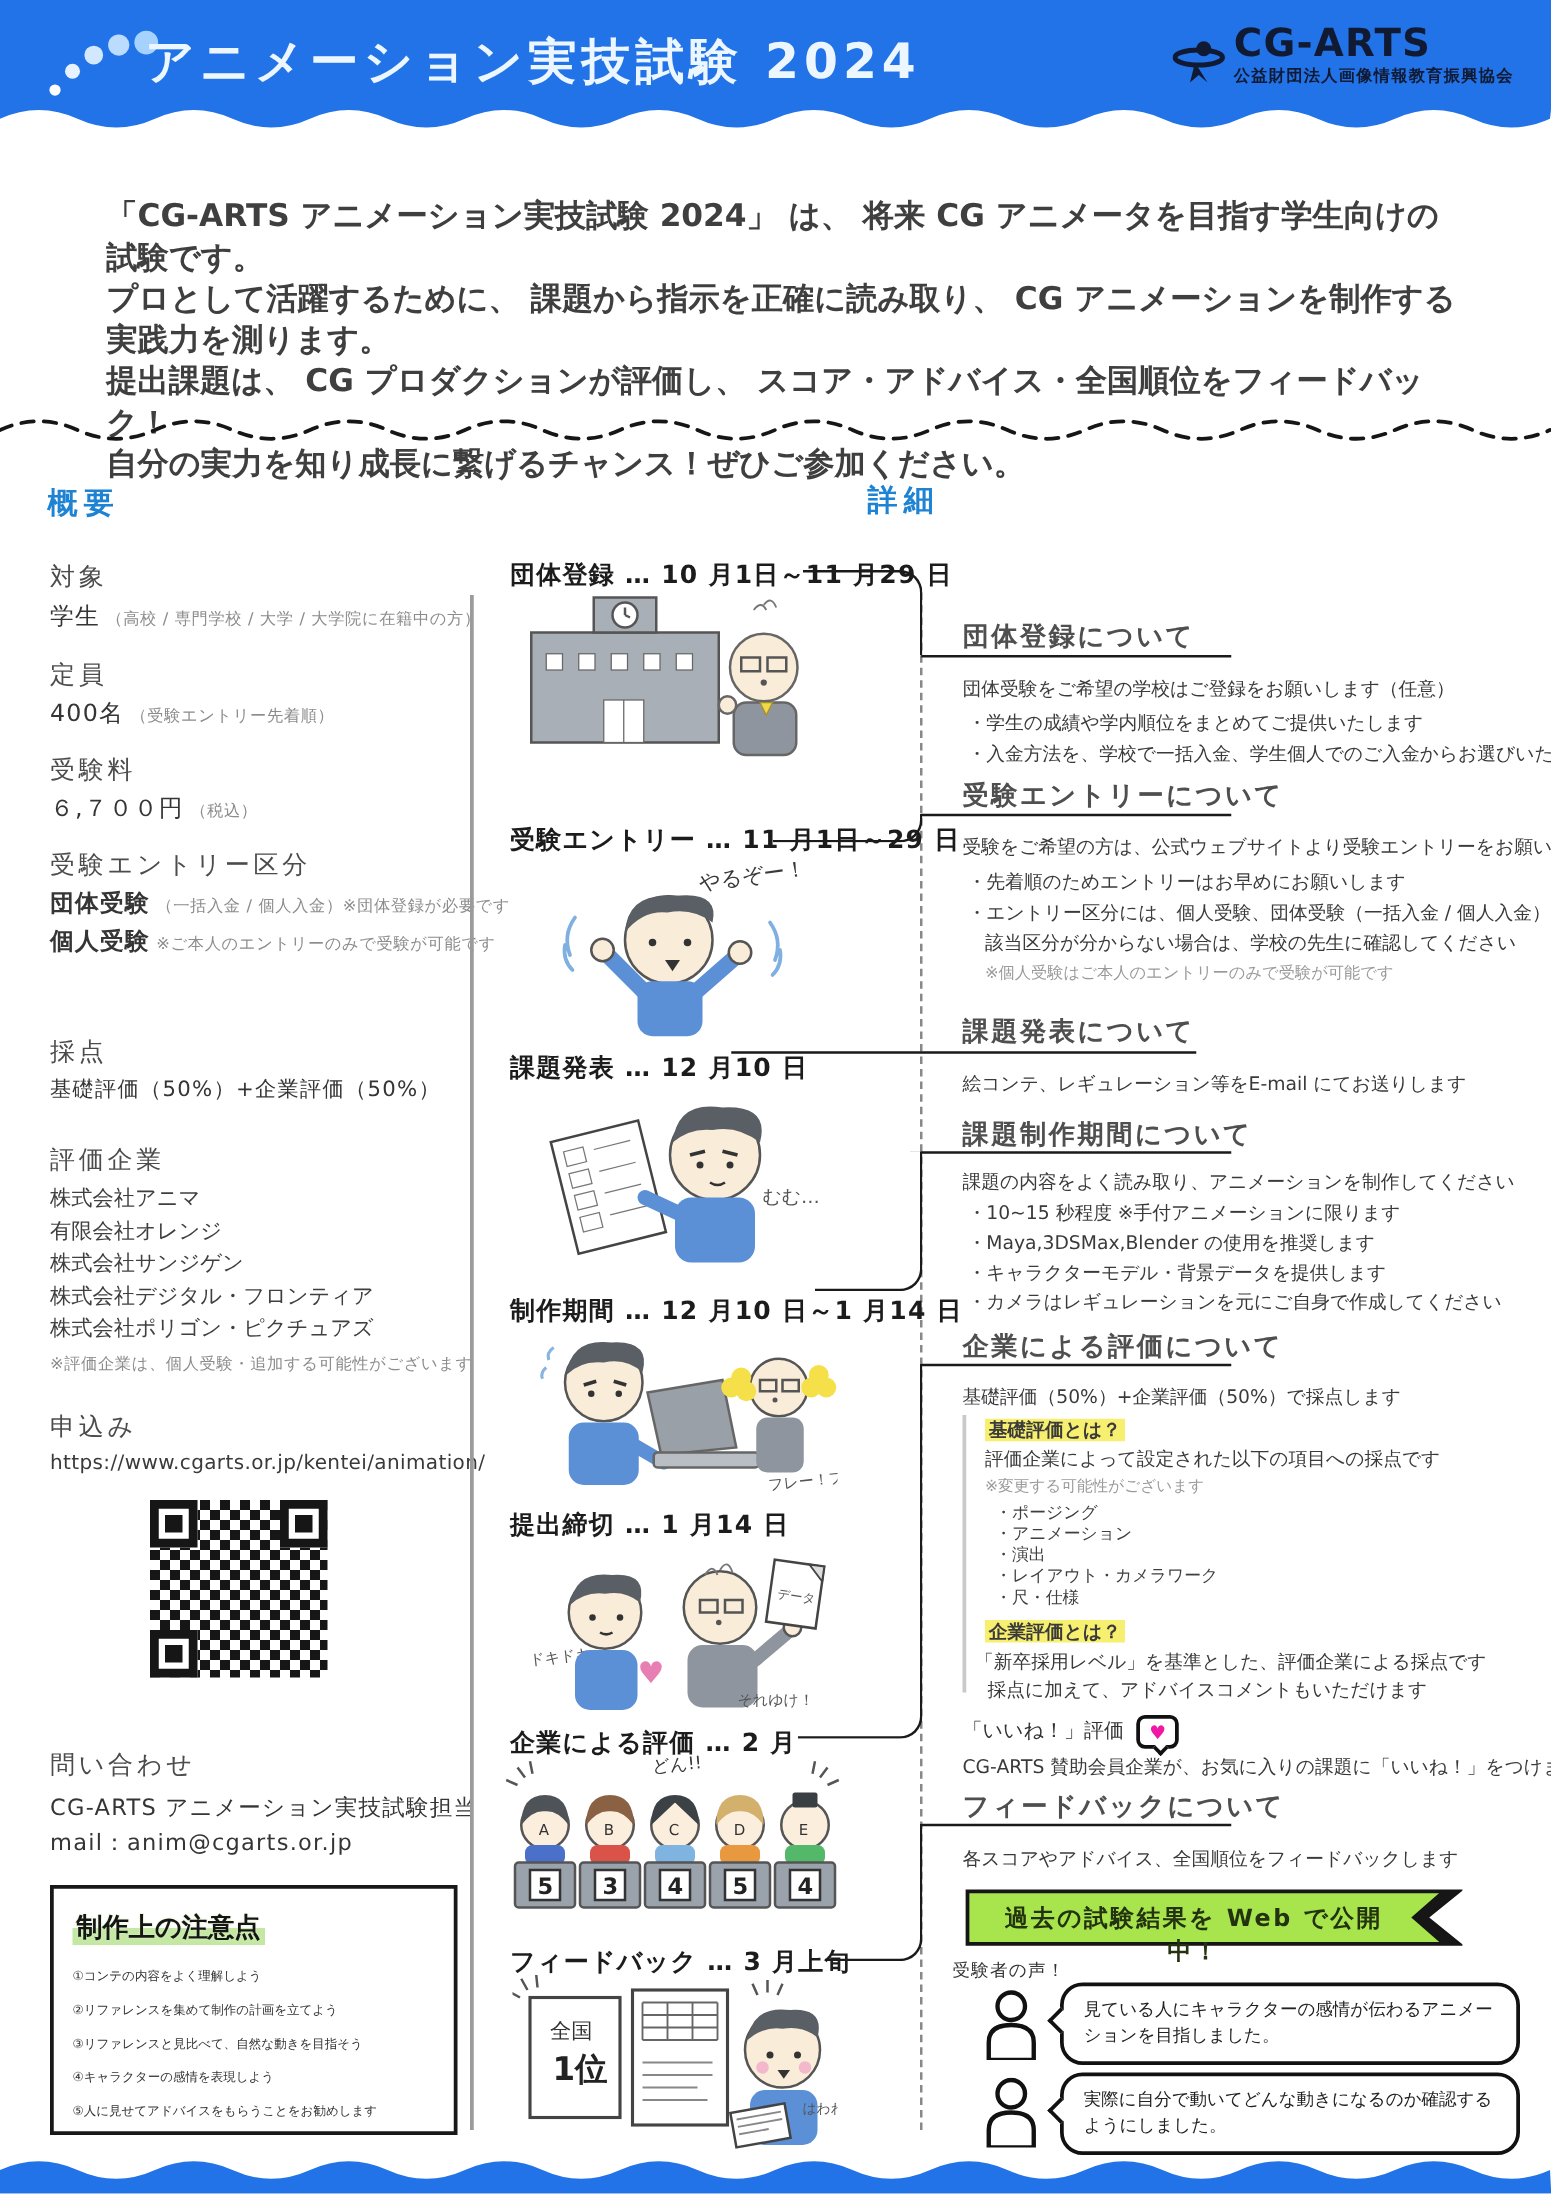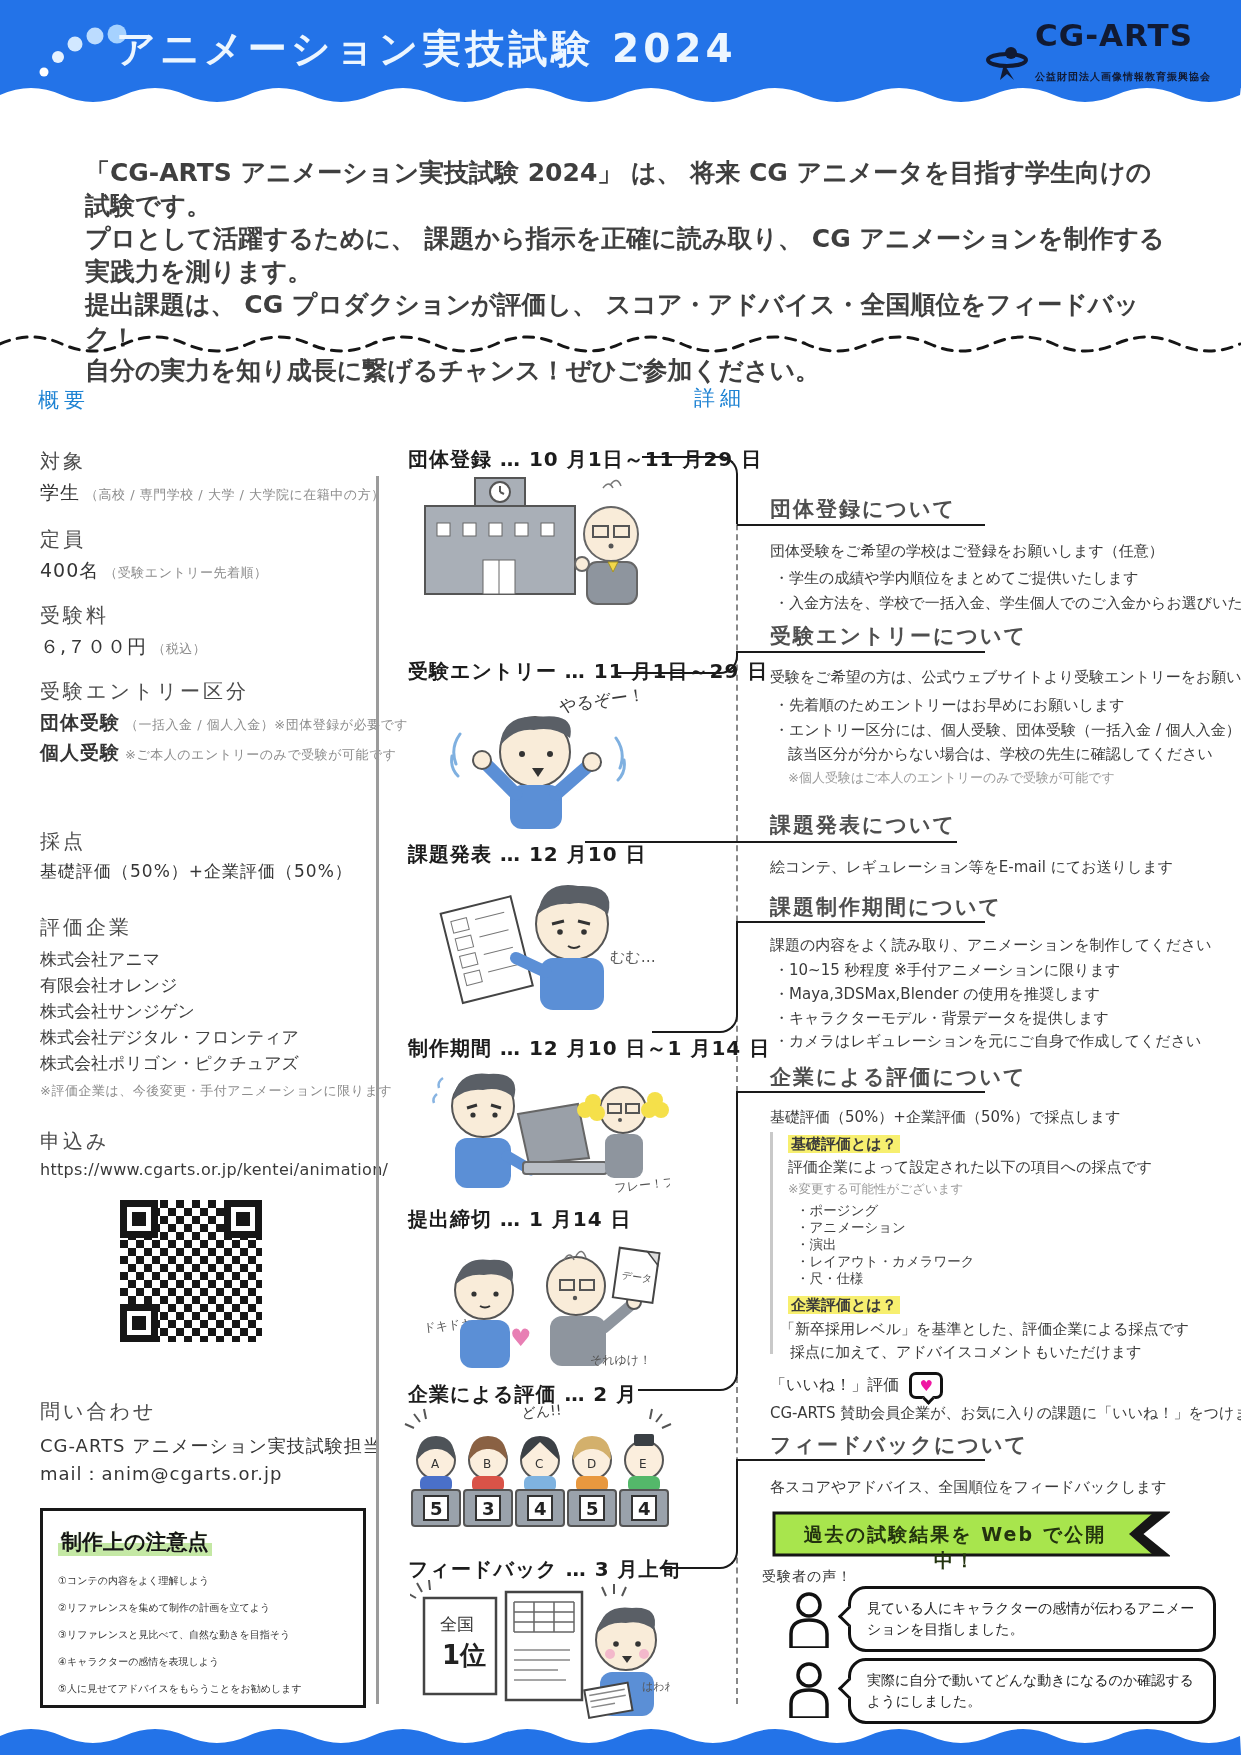--- a/index.html
+++ b/index.html
@@ -8,25 +8,25 @@
   }
   *{margin:0;padding:0;box-sizing:border-box}
   body{background:#d8d8d8;font-family:"DejaVu Sans","Liberation Sans",sans-serif}
   .page{position:relative;width:1241px;height:1755px;background:#fff;margin:0 auto;overflow:hidden;color:var(--txt)}
   .abs{position:absolute}
   
   .hdr{left:0;top:0;width:1241px;height:88px;background:var(--blue)}
   .hdr-title{left:116px;top:22px;font-size:39px;font-weight:800;color:#ecf6ff;letter-spacing:4px;white-space:nowrap}
   .logo{right:30px;top:20px;display:flex;align-items:flex-end;gap:7px}
   .logo-text{font-size:31px;font-weight:800;color:#111a33;line-height:30px;letter-spacing:1px}
-  .logo-sub{font-size:10px;font-weight:700;color:#111a33;letter-spacing:1px;margin-top:20px}
+  .logo-sub{font-size:13px;font-weight:700;color:#111a33;letter-spacing:1px;margin-top:2px}
   
   .intro{left:85px;top:156px;width:1090px;font-size:25px;font-weight:700;color:#3f3f3f;line-height:33px}
   
-  .colhead{font-size:21px;font-weight:400;color:var(--hblue);letter-spacing:5px;white-space:nowrap}
+  .colhead{font-size:24px;font-weight:700;color:var(--hblue);letter-spacing:5px;white-space:nowrap}
   
   .ov-label{font-size:20px;color:#4c4c4c;letter-spacing:3px;white-space:nowrap}
   .ov-value{font-size:19px;color:#353535;letter-spacing:1px;white-space:nowrap}
   .ov-note{font-size:13px;color:var(--gray);letter-spacing:0.5px}
   .ov-co{font-size:17px;color:#3f3f3f;line-height:26px;white-space:nowrap}
   .ov-url{font-size:16px;color:#3a3a3a;letter-spacing:0.3px}
   
   .qr{left:112px;top:1192px;width:158px;height:158px;background:#fff;padding:8px}
   .qr-in{position:relative;width:142px;height:142px;
     background:conic-gradient(#161616 25%,#fff 0 50%,#161616 0 75%,#fff 0);
@@ -142,21 +142,21 @@
 
   <div class="abs ov-label" style="left:40px;top:828px">採点</div>
   <div class="abs ov-value" style="left:40px;top:860px;font-size:17px">基礎評価（50%）+企業評価（50%）</div>
 
   <div class="abs ov-label" style="left:40px;top:914px">評価企業</div>
   <div class="abs ov-co" style="left:40px;top:946px">株式会社アニマ</div>
   <div class="abs ov-co" style="left:40px;top:972px">有限会社オレンジ</div>
   <div class="abs ov-co" style="left:40px;top:998px">株式会社サンジゲン</div>
   <div class="abs ov-co" style="left:40px;top:1024px">株式会社デジタル・フロンティア</div>
   <div class="abs ov-co" style="left:40px;top:1050px">株式会社ポリゴン・ピクチュアズ</div>
-  <div class="abs ov-note" style="left:40px;top:1082px">※評価企業は、今後変更・手付アニメーションに限ります</div>
+  <div class="abs ov-note" style="left:40px;top:1082px">※評価企業は、個人受験・追加する可能性がございます</div>
 
   <div class="abs ov-label" style="left:40px;top:1128px">申込み</div>
   <div class="abs ov-url" style="left:40px;top:1160px">https://www.cgarts.or.jp/kentei/animation/</div>
 
   <div class="abs qr">
     <div class="qr-in">
       <div class="finder" style="left:0;top:0"></div>
       <div class="finder" style="right:0;top:0"></div>
       <div class="finder" style="left:0;bottom:0"></div>
     </div>

